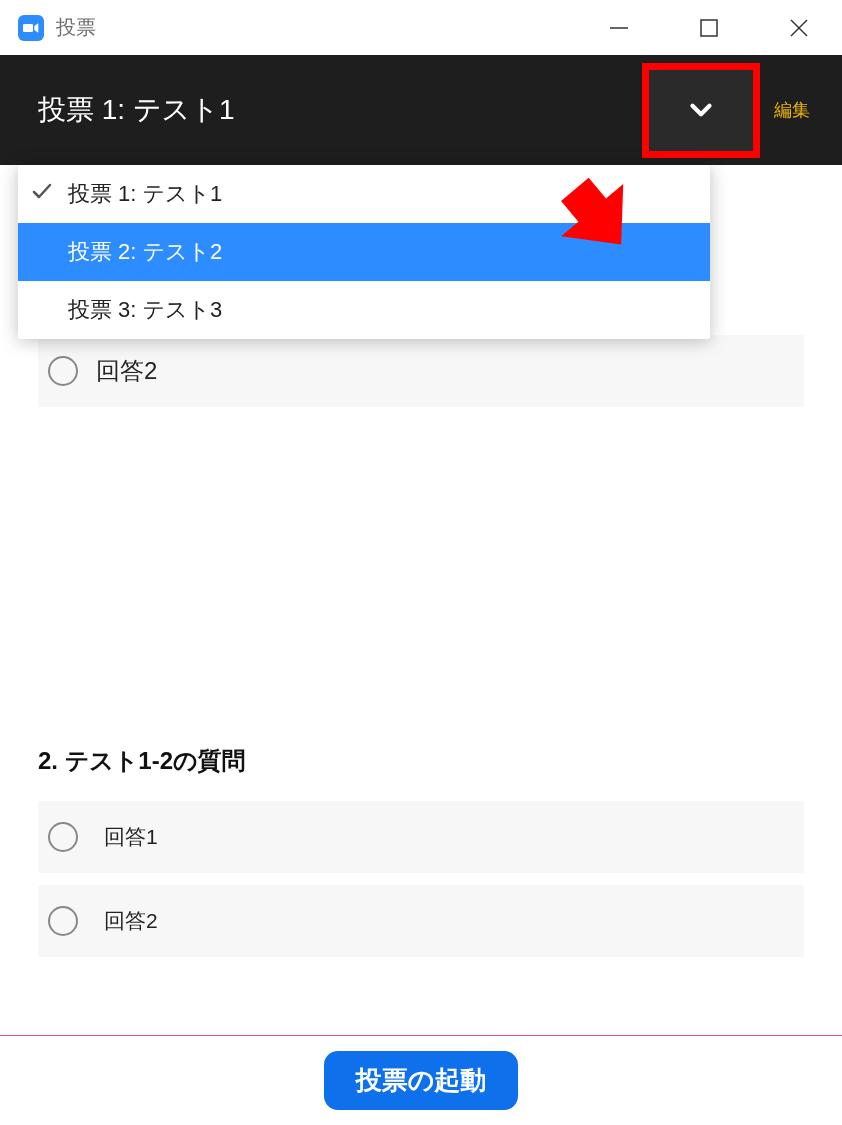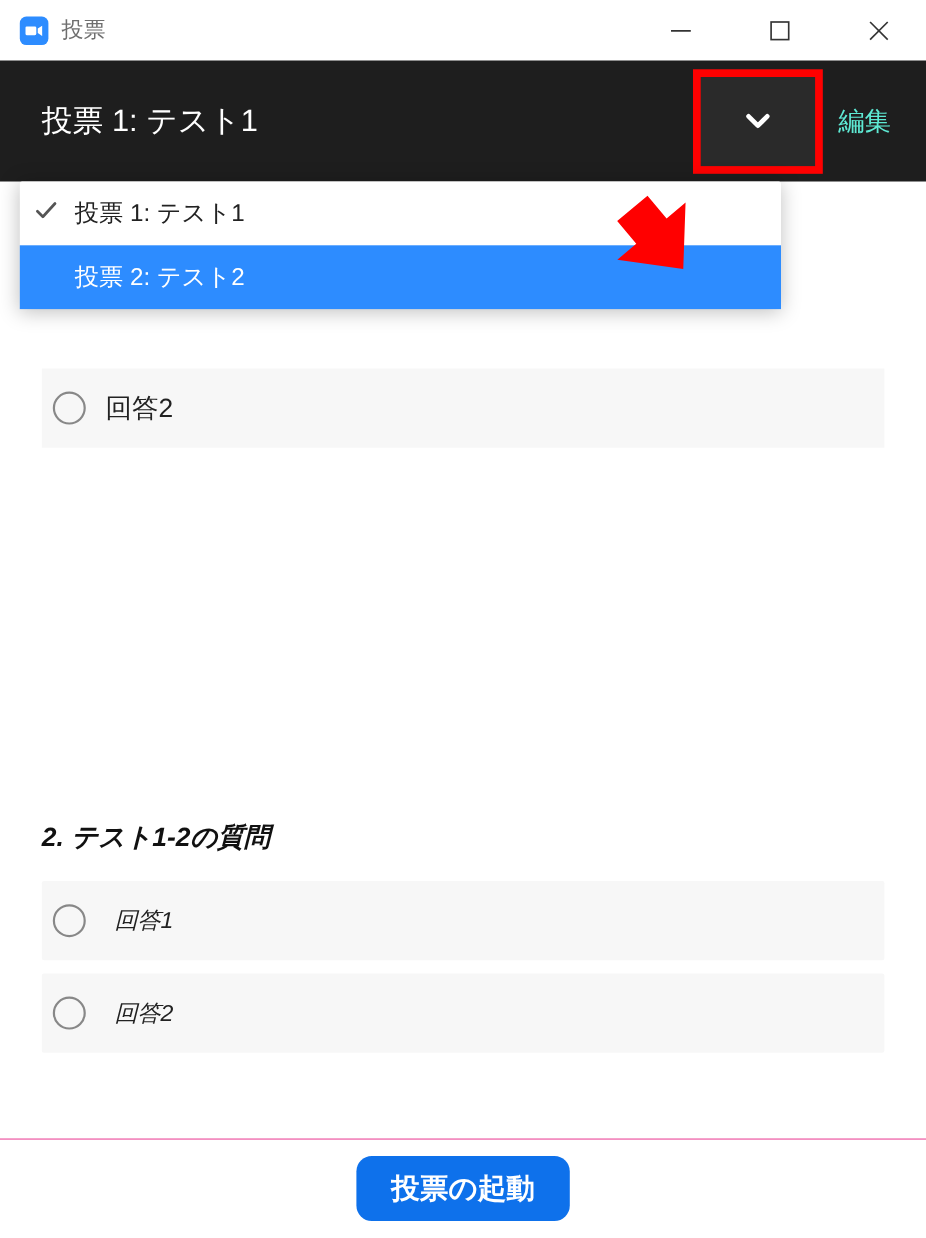--- a/index.html
+++ b/index.html
@@ -10,31 +10,31 @@
   .titlebar .app-icon svg { width: 16px; height: 12px; }
   .titlebar .title { color: #6e6e6e; font-size: 20px; flex: 1; }
   .winbtns { display: flex; gap: 60px; margin-right: 10px; }
   .winbtn { width: 30px; height: 30px; display:flex; align-items:center; justify-content:center; color:#333; }
   .winbtn svg { stroke: #333; }
 
   .header-bar { height: 110px; background: #1e1e1e; display: flex; align-items: center; padding: 0 32px 0 38px; position: relative; }
   .poll-title { color: #fff; font-size: 28px; font-weight: 500; flex: 1; }
   .dropdown-trigger { width: 118px; height: 95px; background: #2a2a2a; border: 7px solid #ff0000; display:flex; align-items:center; justify-content:center; margin-right: 10px; cursor:pointer; }
   .dropdown-trigger svg { stroke:#fff; }
-  .edit-link { color: #5eead4; font-size: 24px; margin-left: 4px; cursor:pointer; }
+  .edit-link { color: #eab308; font-size: 18px; margin-left: 4px; cursor:pointer; }
 
   .dropdown-menu { position: absolute; top: 165px; left: 18px; width: 692px; background: #fff; box-shadow: 0 2px 18px rgba(0,0,0,0.25); z-index: 10; border-radius: 2px; }
   .dd-item { height: 58px; display: flex; align-items: center; padding-left: 50px; font-size: 22px; color: #222; cursor:pointer; position:relative; }
   .dd-item.selected { background: #2D8CFF; color: #fff; text-align: center; }
   .dd-check { position:absolute; left:12px; }
 
   .arrow-annotation { position:absolute; top: 172px; left: 553px; z-index: 20; }
 
   .question-block { padding: 0 38px; }
-  .question-block.q2 { margin-top: 300px; font-style: italic; }
+  .question-block.q2 { margin-top: 300px; }
   .q-title { font-size: 24px; font-weight: 700; color: #111; margin-bottom: 24px; }
   .answers { display:flex; flex-direction:column; gap:12px; }
   .answer { background: #f7f7f7; height: 72px; display:flex; align-items:center; padding-left: 10px; gap: 26px; font-size: 21px; color:#222; border-radius:2px; }
   .radio { width:30px; height:30px; border:2px solid #888; border-radius:50%; flex-shrink:0; }
 
   .partial-answer { position:absolute; top: 335px; left:38px; right:38px; background:#f7f7f7; height:72px; display:flex; align-items:center; padding-left:10px; gap:18px; font-size:24px; color:#222; }
 
   .footer { position:absolute; bottom:0; left:0; right:0; height:90px; border-top:1px solid #ec4899; background:#fff; display:flex; align-items:center; justify-content:center; }
   .launch-btn { background:#0E71EB; color:#fff; border:none; border-radius:14px; padding: 12px 32px; font-size:26px; font-weight:700; cursor:pointer; }
 </style>
@@ -84,20 +84,23 @@
     <span class="dd-check">
       <svg width="24" height="24" viewBox="0 0 24 24" fill="none" stroke="#555" stroke-width="2.5" stroke-linecap="round" stroke-linejoin="round">
           <polyline points="4 13 9 18 20 6"></polyline>
         </svg>
     </span>
     <span>投票 1: テスト1</span>
   </div>
   <div class="dd-item selected">
     <span>投票 2: テスト2</span>
   </div>
+  <div class="dd-item">
+    <span>投票 3: テスト3</span>
+  </div>
 </div>
 
 <div class="arrow-annotation">
   <svg width="90" height="90" viewBox="0 0 100 100">
     <polygon points="30,10 70,10 70,40 95,40 50,90 5,40 30,40" fill="#ff0000" transform="rotate(-40 50 50)"></polygon>
   </svg>
 </div>
 
 <div class="partial-answer">
   <div class="radio"></div>

